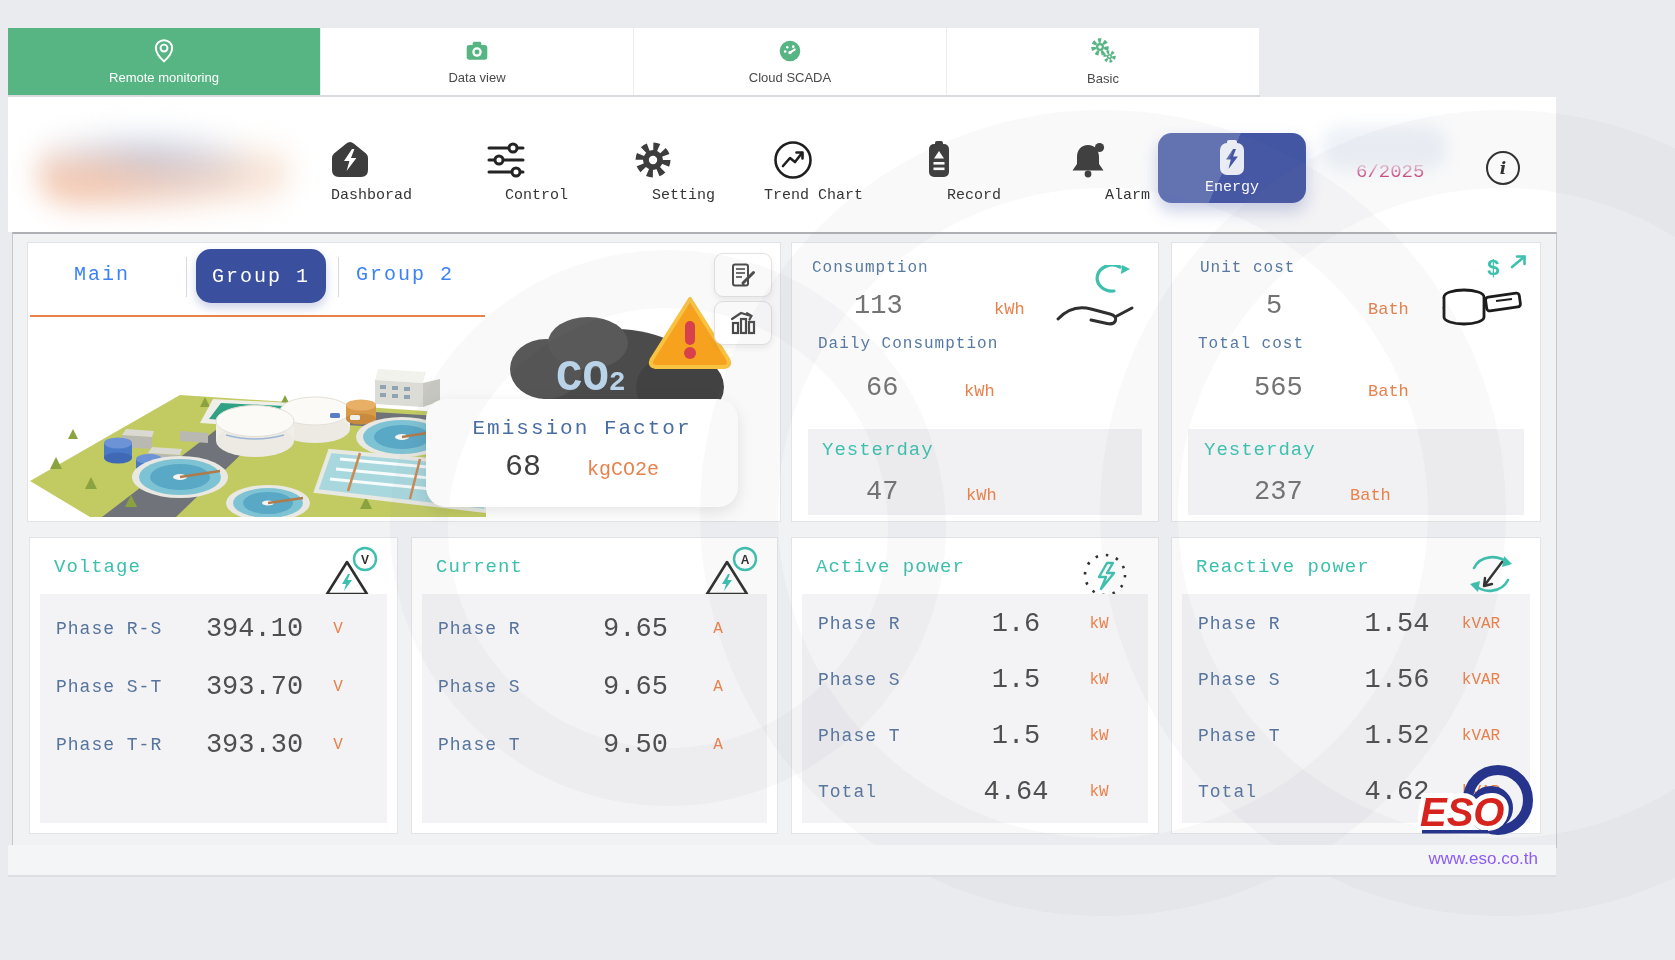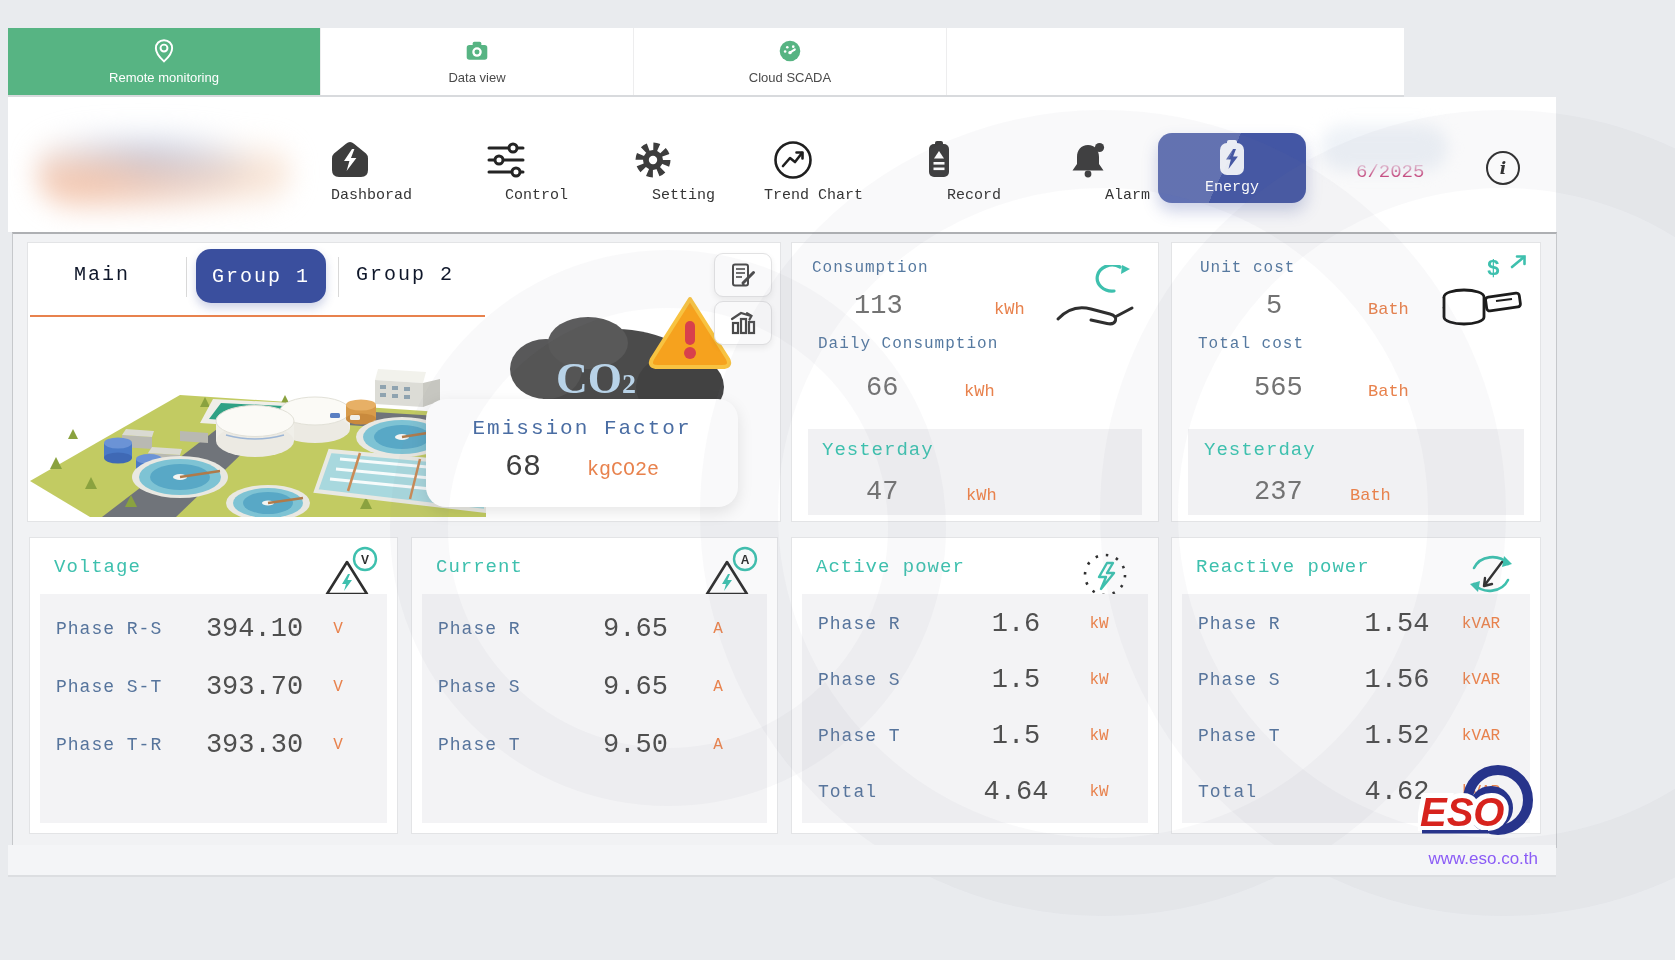--- a/index.html
+++ b/index.html
@@ -6,21 +6,21 @@
   body{
     width:1675px;height:960px;position:relative;overflow:hidden;
     background:#e9ebee;
     font-family:"Liberation Mono","DejaVu Sans Mono",monospace;
     color:#3c3c3c;
   }
   .abs{position:absolute;}
   
   .wm{position:absolute;border-radius:50%;pointer-events:none;z-index:4;}
   
-  .topbar{position:absolute;left:8px;top:28px;width:1396px;height:67px;background:#fff;
+  .topbar{position:absolute;left:8px;top:28px;width:1252px;height:67px;background:#fff;
     border-bottom:2px solid #d8dadd;display:flex;z-index:2;}
   .top-tab{width:312px;height:67px;display:flex;flex-direction:column;align-items:center;
     justify-content:center;border-right:1px solid #ededee;cursor:pointer;}
   .top-tab .tt-label{font-family:"Liberation Sans",sans-serif;font-size:13px;color:#4a4a4a;margin-top:6px;}
   .top-tab.active{background:#57b483;}
   .top-tab.active .tt-label{color:#fff;}
   
   .navbar{position:absolute;left:8px;top:97px;width:1548px;height:135px;background:#fff;z-index:2;}
   .logo-blur{position:absolute;left:28px;top:34px;width:255px;height:80px;border-radius:40px;
     filter:blur(13px);
@@ -41,21 +41,21 @@
     background:#eef2f7;filter:blur(8px);z-index:3;}
   .nav-date{position:absolute;left:1348px;top:64px;font-size:19px;color:#be185d;z-index:2;}
   .info-btn{position:absolute;left:1478px;top:54px;width:30px;height:30px;border:2.5px solid #2e2e2e;
     border-radius:50%;display:flex;align-items:center;justify-content:center;cursor:pointer;
     font-family:"DejaVu Serif",serif;font-weight:bold;font-style:italic;font-size:17px;color:#2e2e2e;}
   
   .main{position:absolute;left:12px;top:232px;width:1543px;height:613px;background:#f1f2f4;
     border:1px solid #c6c8cb;border-top:2px solid #aeb0b3;z-index:2;}
   .panel{position:absolute;background:#fff;border:1px solid #e3e4e6;}
   
-  .gtab{position:absolute;font-size:20px;color:#0f172a;cursor:pointer;letter-spacing:2px;}
+  .gtab{position:absolute;font-size:20px;color:#3b82f6;cursor:pointer;letter-spacing:2px;}
   .gtab-sep{position:absolute;width:1px;height:40px;background:#d9d9d9;top:14px;}
   .gtab-active{position:absolute;left:168px;top:6px;width:130px;height:54px;background:#3a4f9e;
     border-radius:15px;color:#fff;font-size:20px;letter-spacing:2px;display:flex;align-items:center;
     justify-content:center;cursor:pointer;box-shadow:0 5px 10px rgba(58,79,158,.25);}
   .orange-line{position:absolute;left:2px;top:72px;width:455px;border-top:2.5px solid #e8824d;}
   
   .em-card{position:absolute;left:398px;top:156px;width:312px;height:108px;background:#fff;
     border-radius:20px;box-shadow:0 5px 16px rgba(0,0,0,.10);z-index:3;text-align:center;}
   .em-title{margin-top:18px;font-size:21px;color:#4a6da3;letter-spacing:2px;}
   .em-row{display:flex;justify-content:center;gap:46px;margin-top:10px;align-items:baseline;}
@@ -114,20 +114,31 @@
   <div class="top-tab">
     <svg width="26" height="26" viewBox="0 0 24 24">
       <circle cx="12" cy="12" r="9.5" fill="#57b483"></circle>
       <circle cx="7.5" cy="12.5" r="1.2" fill="#fff"></circle>
       <circle cx="9.5" cy="8.5" r="1.2" fill="#fff"></circle>
       <circle cx="15" cy="8" r="1.2" fill="#fff"></circle>
       <path d="M12,13.5 L16.5,10.5" stroke="#fff" stroke-width="1.8" stroke-linecap="round"></path>
       <circle cx="12" cy="13.5" r="1.6" fill="#fff"></circle>
     </svg>
     <span class="tt-label">Cloud SCADA</span>
+  </div>
+  <div class="top-tab">
+    <svg width="28" height="28" viewBox="0 0 28 28">
+      <circle cx="11" cy="10" r="6.5" fill="none" stroke="#57b483" stroke-width="4.5" stroke-dasharray="3 2.6"></circle>
+      <circle cx="11" cy="10" r="4" fill="#57b483"></circle>
+      <circle cx="11" cy="10" r="1.8" fill="#fff"></circle>
+      <circle cx="20.5" cy="19.5" r="4.5" fill="none" stroke="#57b483" stroke-width="3.4" stroke-dasharray="2.4 2.1"></circle>
+      <circle cx="20.5" cy="19.5" r="2.6" fill="#57b483"></circle>
+      <circle cx="20.5" cy="19.5" r="1.1" fill="#fff"></circle>
+    </svg>
+    <span class="tt-label">Basic</span>
   </div>
 </div>
 
 <div class="navbar">
   <div class="logo-blur"></div>
 
   <div class="nav-item" style="left:280px;">
     <div class="ni-icon">
         <svg width="40" height="42" viewBox="0 0 40 42">
       <path d="M20,3 Q22,3 24,4.8 L36,14.5 Q38,16.3 38,19.5 V31 Q38,38 31,38 H9 Q2,38 2,31 V19.5 Q2,16.3 4,14.5 L16,4.8 Q18,3 20,3 Z" fill="#3d3d3d"></path>
@@ -334,21 +345,21 @@
         <circle cx="150" cy="166" r="9" fill="#4b4b4b"></circle>
         <circle cx="178" cy="152" r="15" fill="#454545"></circle>
 
         <g>
           <path d="M192,12 L230,72 q4,8 -6,8 H160 q-10,0 -6,-8 Z" fill="#f6a21e" stroke="#f8c341" stroke-width="4" stroke-linejoin="round"></path>
           <path d="M192,24 L220,70 H164 Z" fill="#fbb templ" opacity="0"></path>
           <rect x="187" y="34" width="10" height="24" rx="5" fill="#d8404c"></rect>
           <circle cx="192" cy="66" r="6" fill="#d8404c"></circle>
         </g>
       </svg>
-      <div class="abs" style="left:58px;top:66px;font-family:Liberation Serif, serif;font-weight:bold;color:#b9d3e8;font-size:44px;">
+      <div class="abs" style="left:58px;top:66px;font-family:Liberation Mono, monospace;font-weight:bold;color:#b9d3e8;font-size:44px;">
         <span>CO</span><span style="font-size:28px;">2</span>
       </div>
     </div>
 
     <div class="em-card">
       <div class="em-title">Emission Factor</div>
       <div class="em-row">
         <span class="em-val">68</span>
         <span class="em-unit">kgCO2e</span>
       </div>

